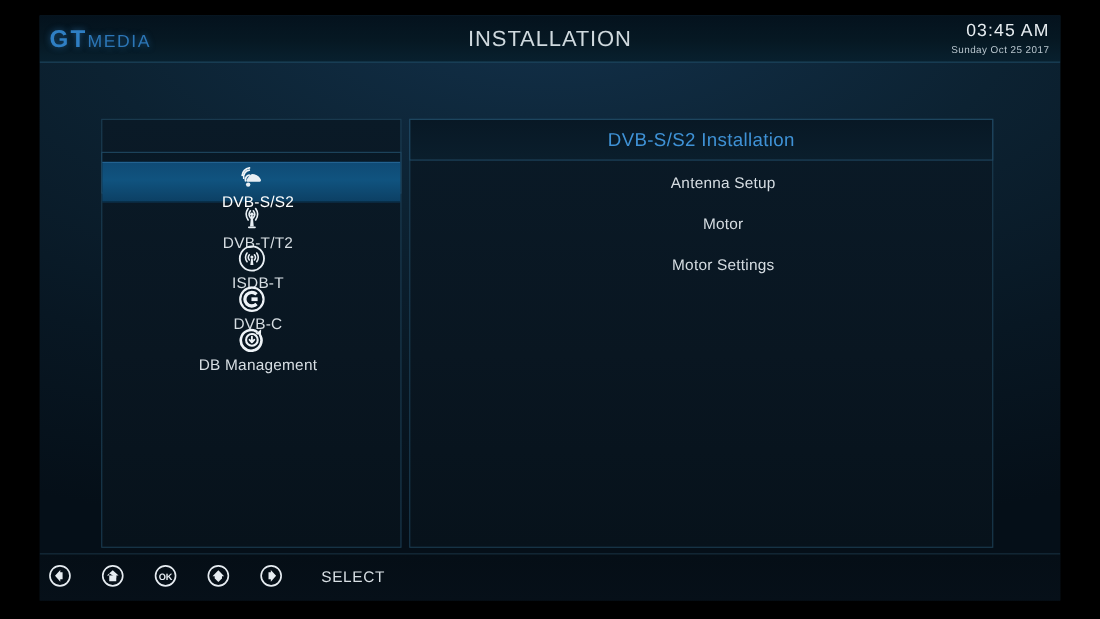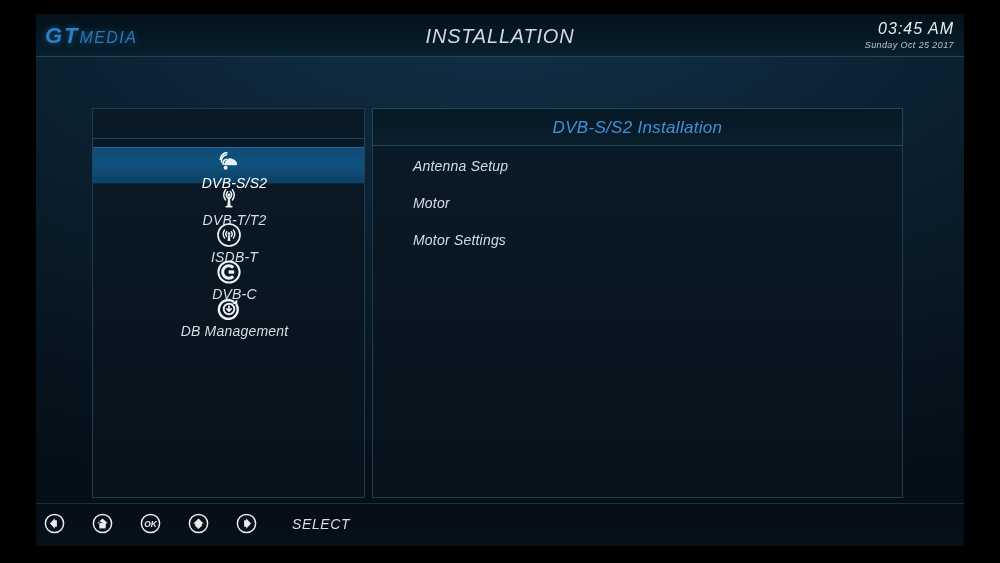--- a/index.html
+++ b/index.html
@@ -13,21 +13,20 @@
   body {
     font-family: "Liberation Sans", sans-serif;
     -webkit-font-smoothing: antialiased;
   }
 
   #screen {
     position: relative;
     width: 1000px;
     height: 563px;
     background: #000000;
-    font-style: italic;
   }
 
   
   #frame {
     position: absolute;
     left: 36px;
     top: 14px;
     width: 928px;
     height: 532px;
     background:
@@ -174,20 +173,21 @@
   }
   .menu-row.selected .menu-label { color: #ffffff; }
 
   
   .opt-row {
     height: 37px;
     display: flex;
     align-items: center;
     padding-left: 40px;
     box-sizing: border-box;
+    justify-content: center;
   }
   .opt-label {
     font-size: 14px;
     color: #d6dde2;
     letter-spacing: 0.2px;
     white-space: nowrap;
   }
 
   
   #bottom-bar {

